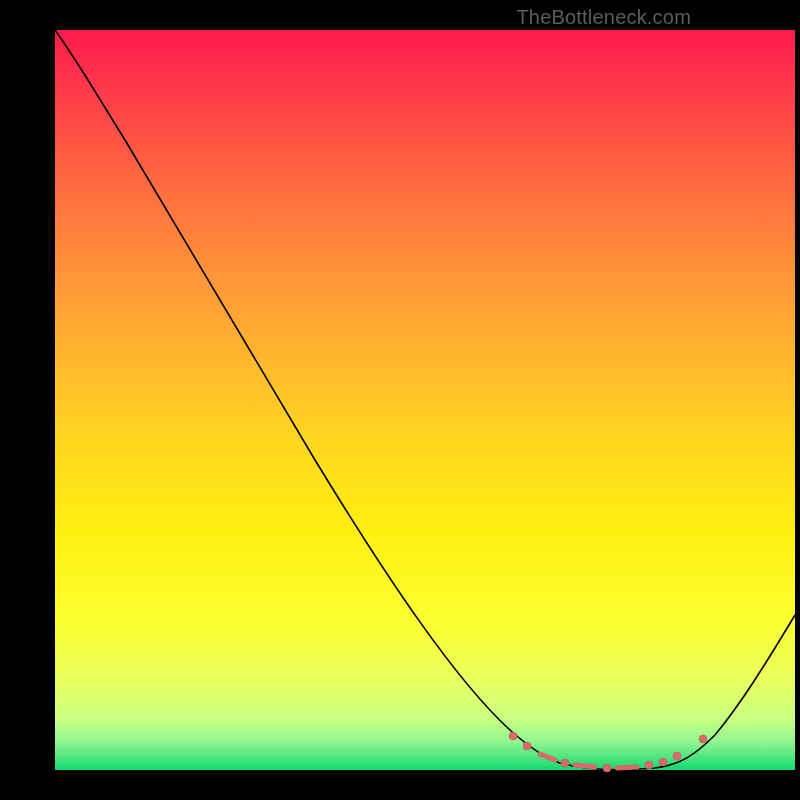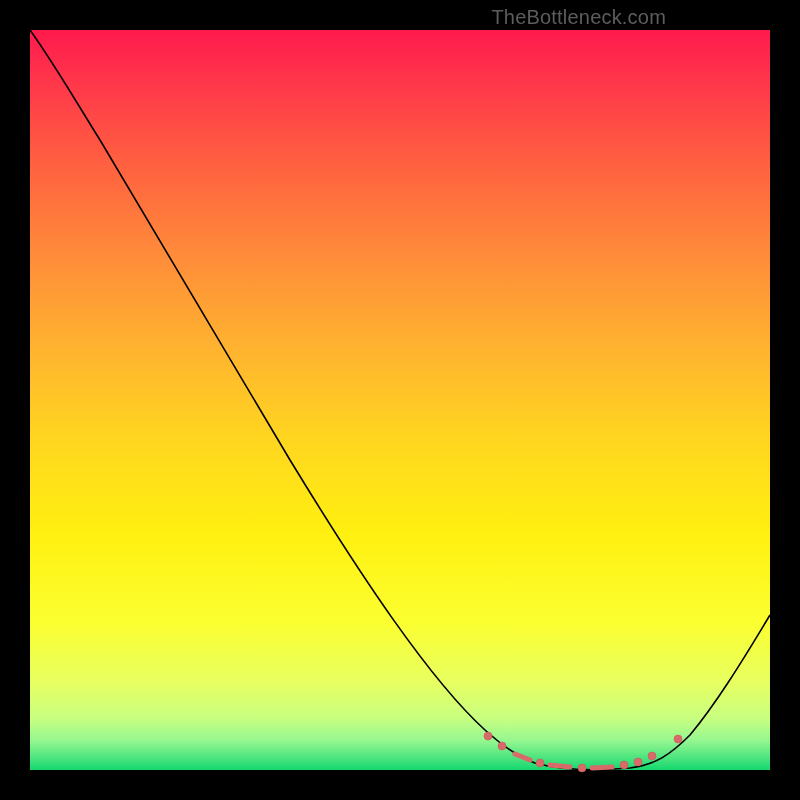--- a/index.html
+++ b/index.html
@@ -2,20 +2,21 @@
 <html><head>
 <meta charset="utf-8">
 <style>
   * { margin: 0; padding: 0; box-sizing: border-box; }
   html, body { width: 800px; height: 800px; overflow: hidden; background: #000; }
   .container {
     position: relative;
     width: 680px;
     height: 800px;
     background: #000;
+    margin-left: 25px;
   }
   .watermark {
     position: absolute;
     top: 6px;
     right: 14px;
     color: #5d5d5d;
     font-family: Arial, Helvetica, sans-serif;
     font-size: 20px;
     letter-spacing: 0.2px;
     z-index: 20;

